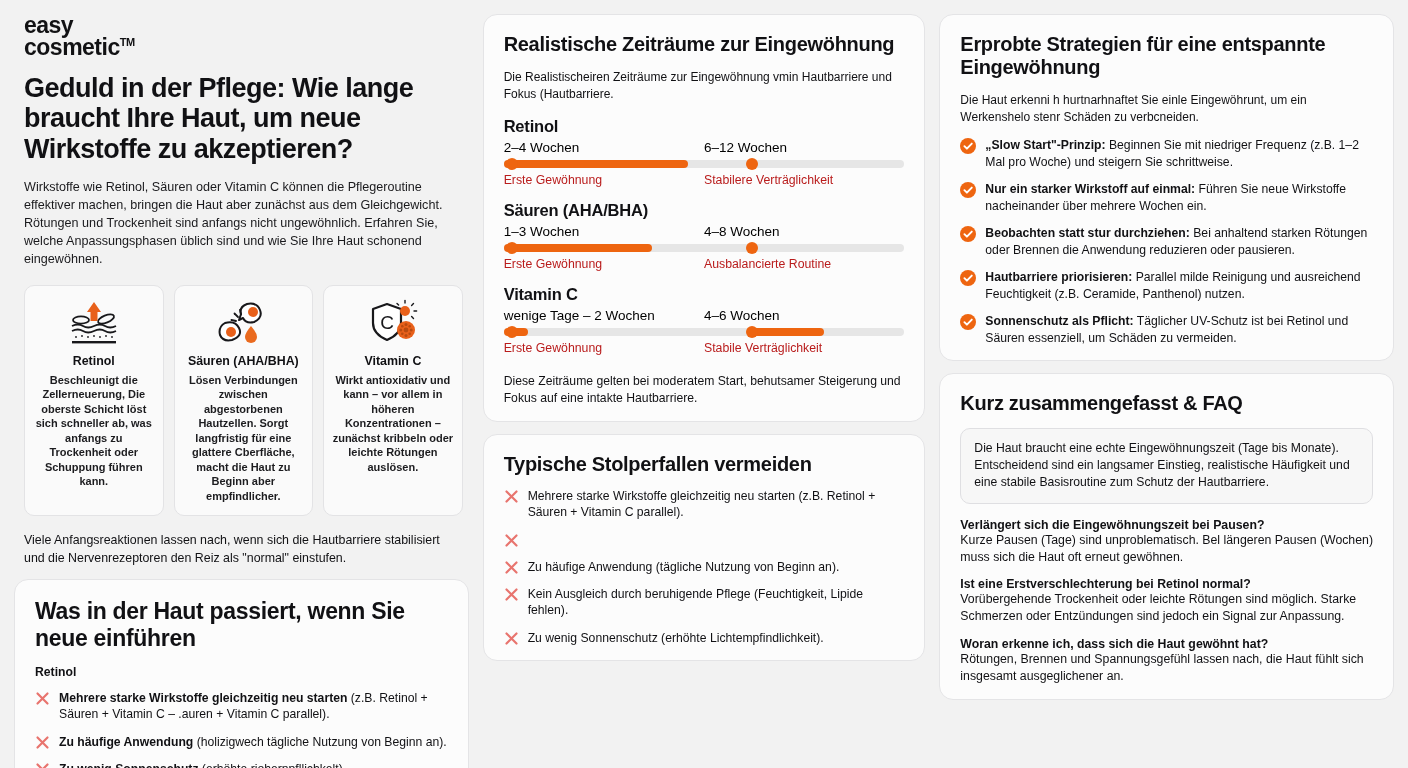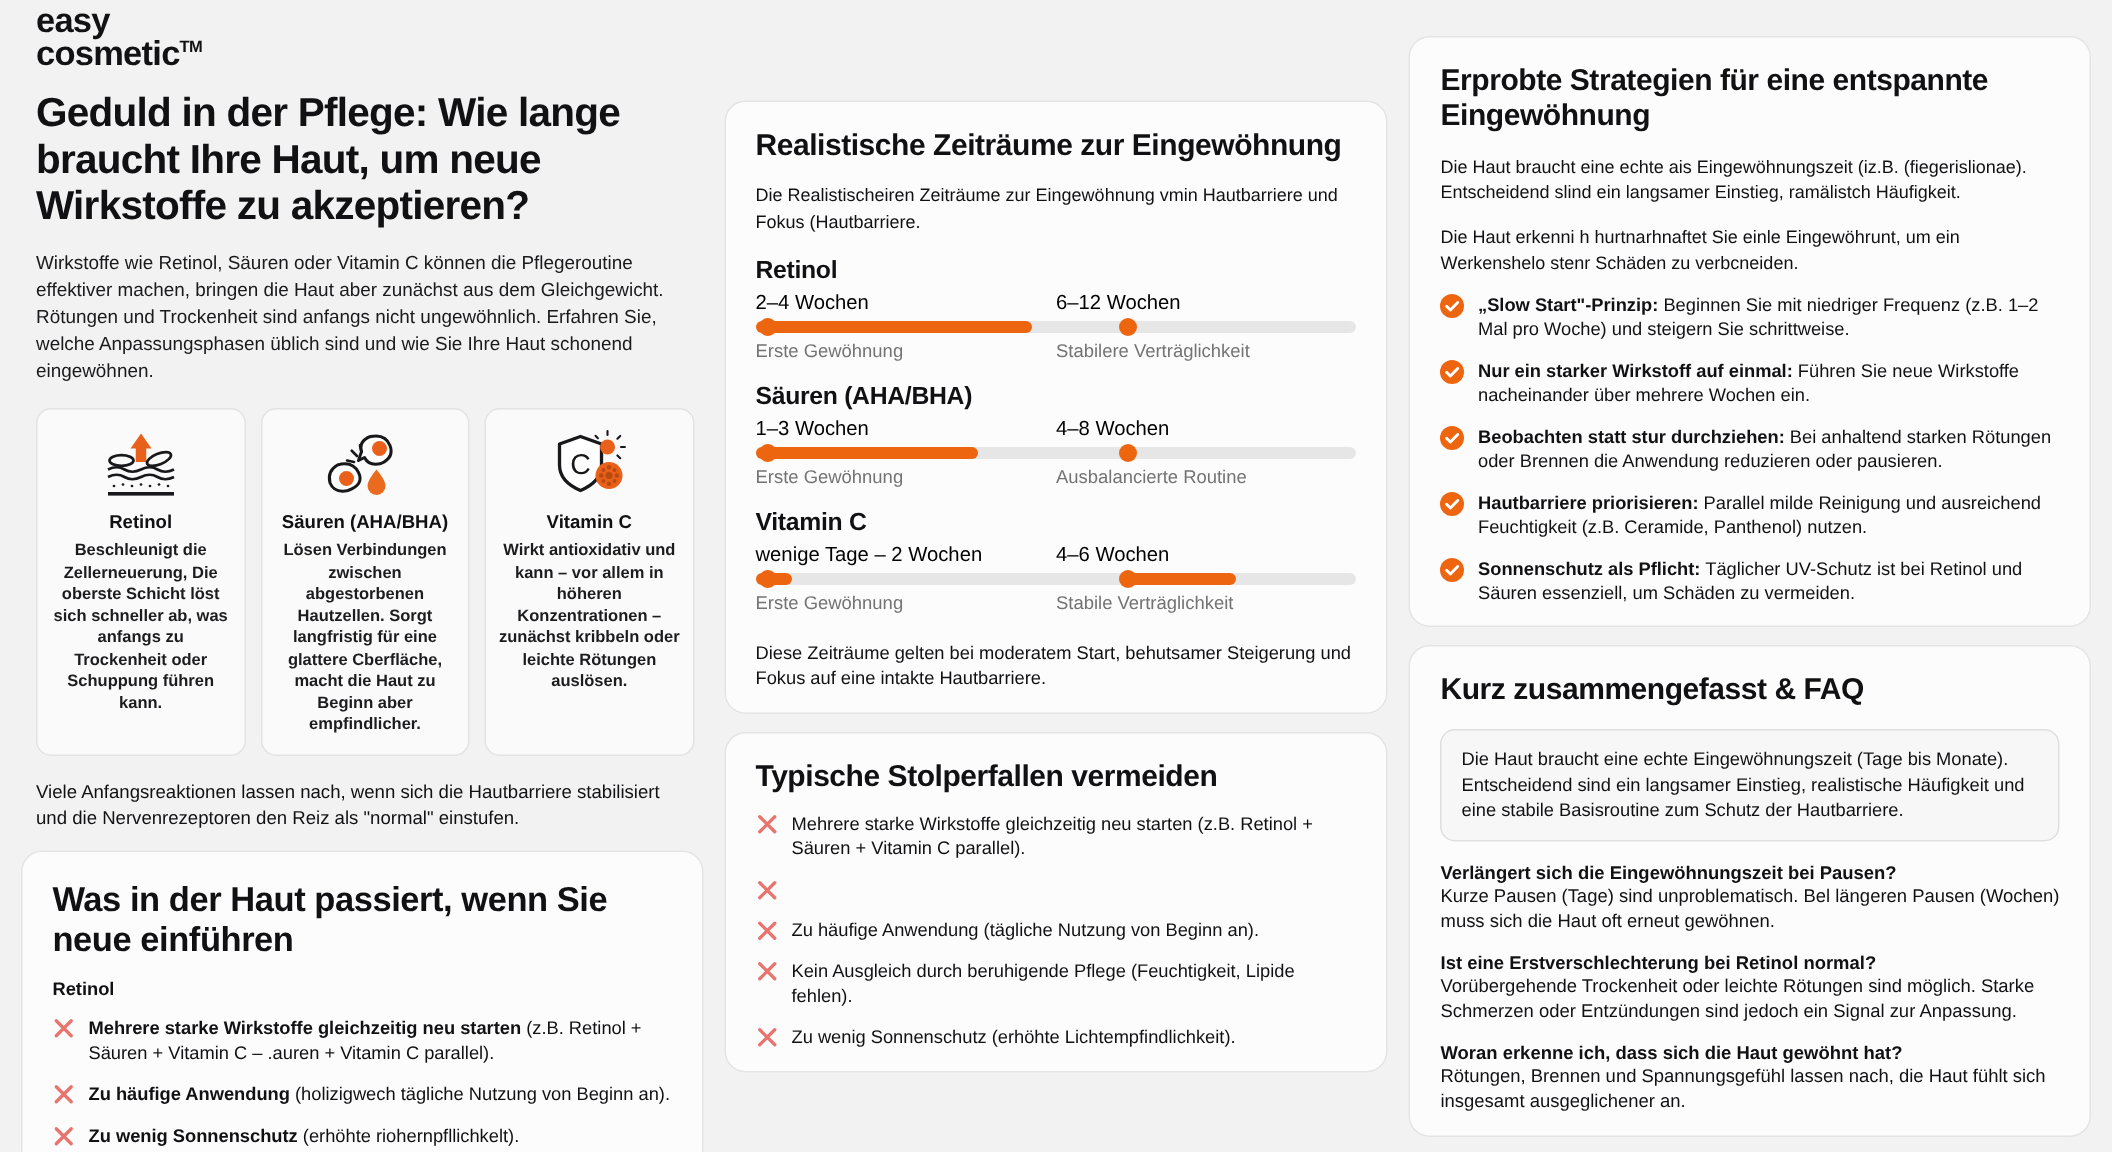--- a/index.html
+++ b/index.html
@@ -9,21 +9,21 @@
     background: #f2f2f2;
     font-family: "Liberation Sans", sans-serif;
     color: #111114;
     overflow: hidden;
   }
   .page {
     width: 1408px; height: 768px;
     display: flex;
     gap: 14px;
     padding: 14px 14px 0 14px;
-    align-items: center;
+    align-items: flex-start;
   }
   .col { display: flex; flex-direction: column; gap: 12px; }
   .col-left   { width: 456px; }
   .col-mid    { width: 444px; }
   .col-right  { width: 456px; }
 
   .card {
     background: #fcfcfc;
     border: 1px solid #e4e4e6;
     border-radius: 14px;
@@ -79,21 +79,21 @@
   .cico { flex: 0 0 16px; width: 16px; height: 16px; margin-top: 1px; }
   .li-txt { font-size: 12.2px; line-height: 1.35; }
   .li-txt b { font-weight: 700; }
 
   
   .tl-group { margin-top: 14px; }
   .tl-title { font-size: 16.5px; font-weight: 700; margin-bottom: 4px; letter-spacing: -0.2px; }
   .tl-labels { display: flex; }
   .tl-labels > div { width: 50%; }
   .tl-top { font-size: 13.5px; color: #000000; }
-  .tl-bot { font-size: 12.3px; color: #737373; margin-top: 5px; }
+  .tl-bot { font-size: 12.3px; color: #b91c1c; margin-top: 5px; }
   .bar {
     position: relative; height: 8px; background: #e6e6e6;
     border-radius: 5px; margin-top: 5px;
   }
   .fill { position: absolute; top: 0; height: 8px; background: #ee6510; border-radius: 5px; }
   .dot {
     position: absolute; top: -2px; width: 12px; height: 12px;
     background: #ee6510; border-radius: 50%; transform: translateX(-6px);
   }
   .footnote { font-size: 12.2px; line-height: 1.4; margin-top: 18px; }
@@ -347,21 +347,20 @@
         </li>
       </ul>
     </div>
 
   </div>
 
   <div class="col col-right">
 
     <div class="card">
       <h2>Erprobte Strategien für eine entspannte Eingewöhnung</h2>
-      <p class="subpara">Die Haut braucht eine echte ais Eingewöhnungszeit (iz.B. (fiegerislionae). Entscheidend slind ein langsamer Einstieg, ramälistch Häufigkeit.</p>
       <p class="subpara">Die Haut erkenni h hurtnarhnaftet Sie einle Eingewöhrunt, um ein Werkenshelo stenr Schäden zu verbcneiden.</p>
       <ul class="lst">
         <li>
           <span class="cico">
             <svg width="16" height="16" viewBox="0 0 16 16">
                 <circle cx="8" cy="8" r="8" fill="#ee6510"></circle>
                 <path d="M4.4 8.2 L6.9 10.7 L11.8 5.6" stroke="#fff" stroke-width="1.9" fill="none" stroke-linecap="round" stroke-linejoin="round"></path>
               </svg>
           </span>
           <span class="li-txt"><b>„Slow Start"-Prinzip:</b><span> Beginnen Sie mit niedriger Frequenz (z.B. 1–2 Mal pro Woche) und steigern Sie schrittweise.</span></span>

